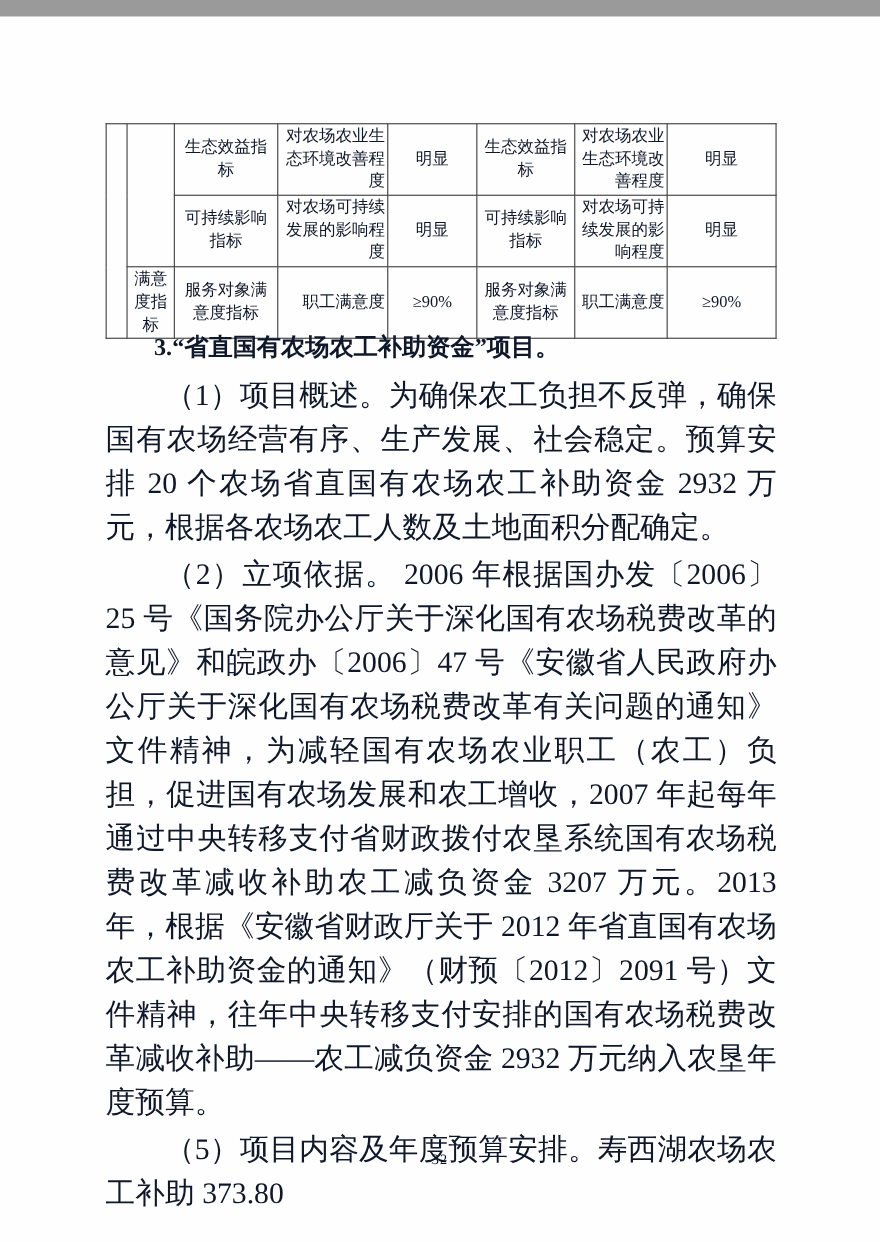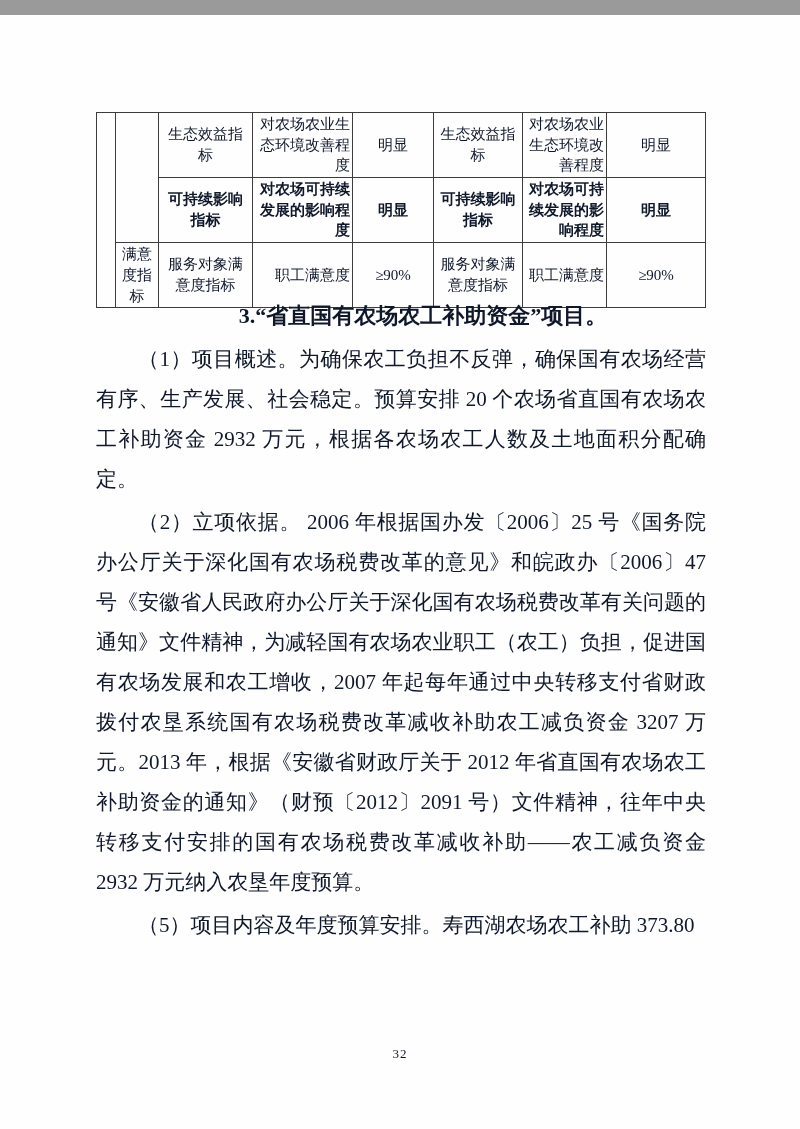--- a/index.html
+++ b/index.html
@@ -28,21 +28,21 @@
   table.perf-table td {
     border: 1px solid #3c3c3c;
     text-align: center;
     vertical-align: middle;
     padding: 1px 2px;
     overflow: hidden;
     word-break: break-all;
   }
   table.perf-table td.left { text-align: right; }
   tr.r1 { height: 60px; }
-  tr.r2 { height: 61px; font-weight: bold; }
+  tr.r2 { height: 61px; }
   tr.r3 { height: 55px; padding-left: 20px; }
   col.c0 { width: 19px; }
   col.c1 { width: 43px; }
   col.c2 { width: 94px; }
   col.c3 { width: 100px; }
   col.c4 { width: 81px; }
   col.c5 { width: 89px; }
   col.c6 { width: 84px; }
   col.c7 { width: 99px; }
 
@@ -53,24 +53,24 @@
     top: 277px;
     width: 610px;
     text-align: justify;
   }
   .body-text h3 {
     font-size: 22px;
     font-weight: bold;
     margin: 4px 0 0 0;
     line-height: 40px;
     text-indent: 2em;
-    text-align: center;
+    text-align: left;
   }
   .body-text p {
-    font-size: 21px;
+    font-size: 27px;
     line-height: 40px;
     margin: 3px 0 0 0;
     text-indent: 2em;
   }
 
   .page-number {
     position: absolute;
     left: 0;
     right: 0;
     top: 1031px;

